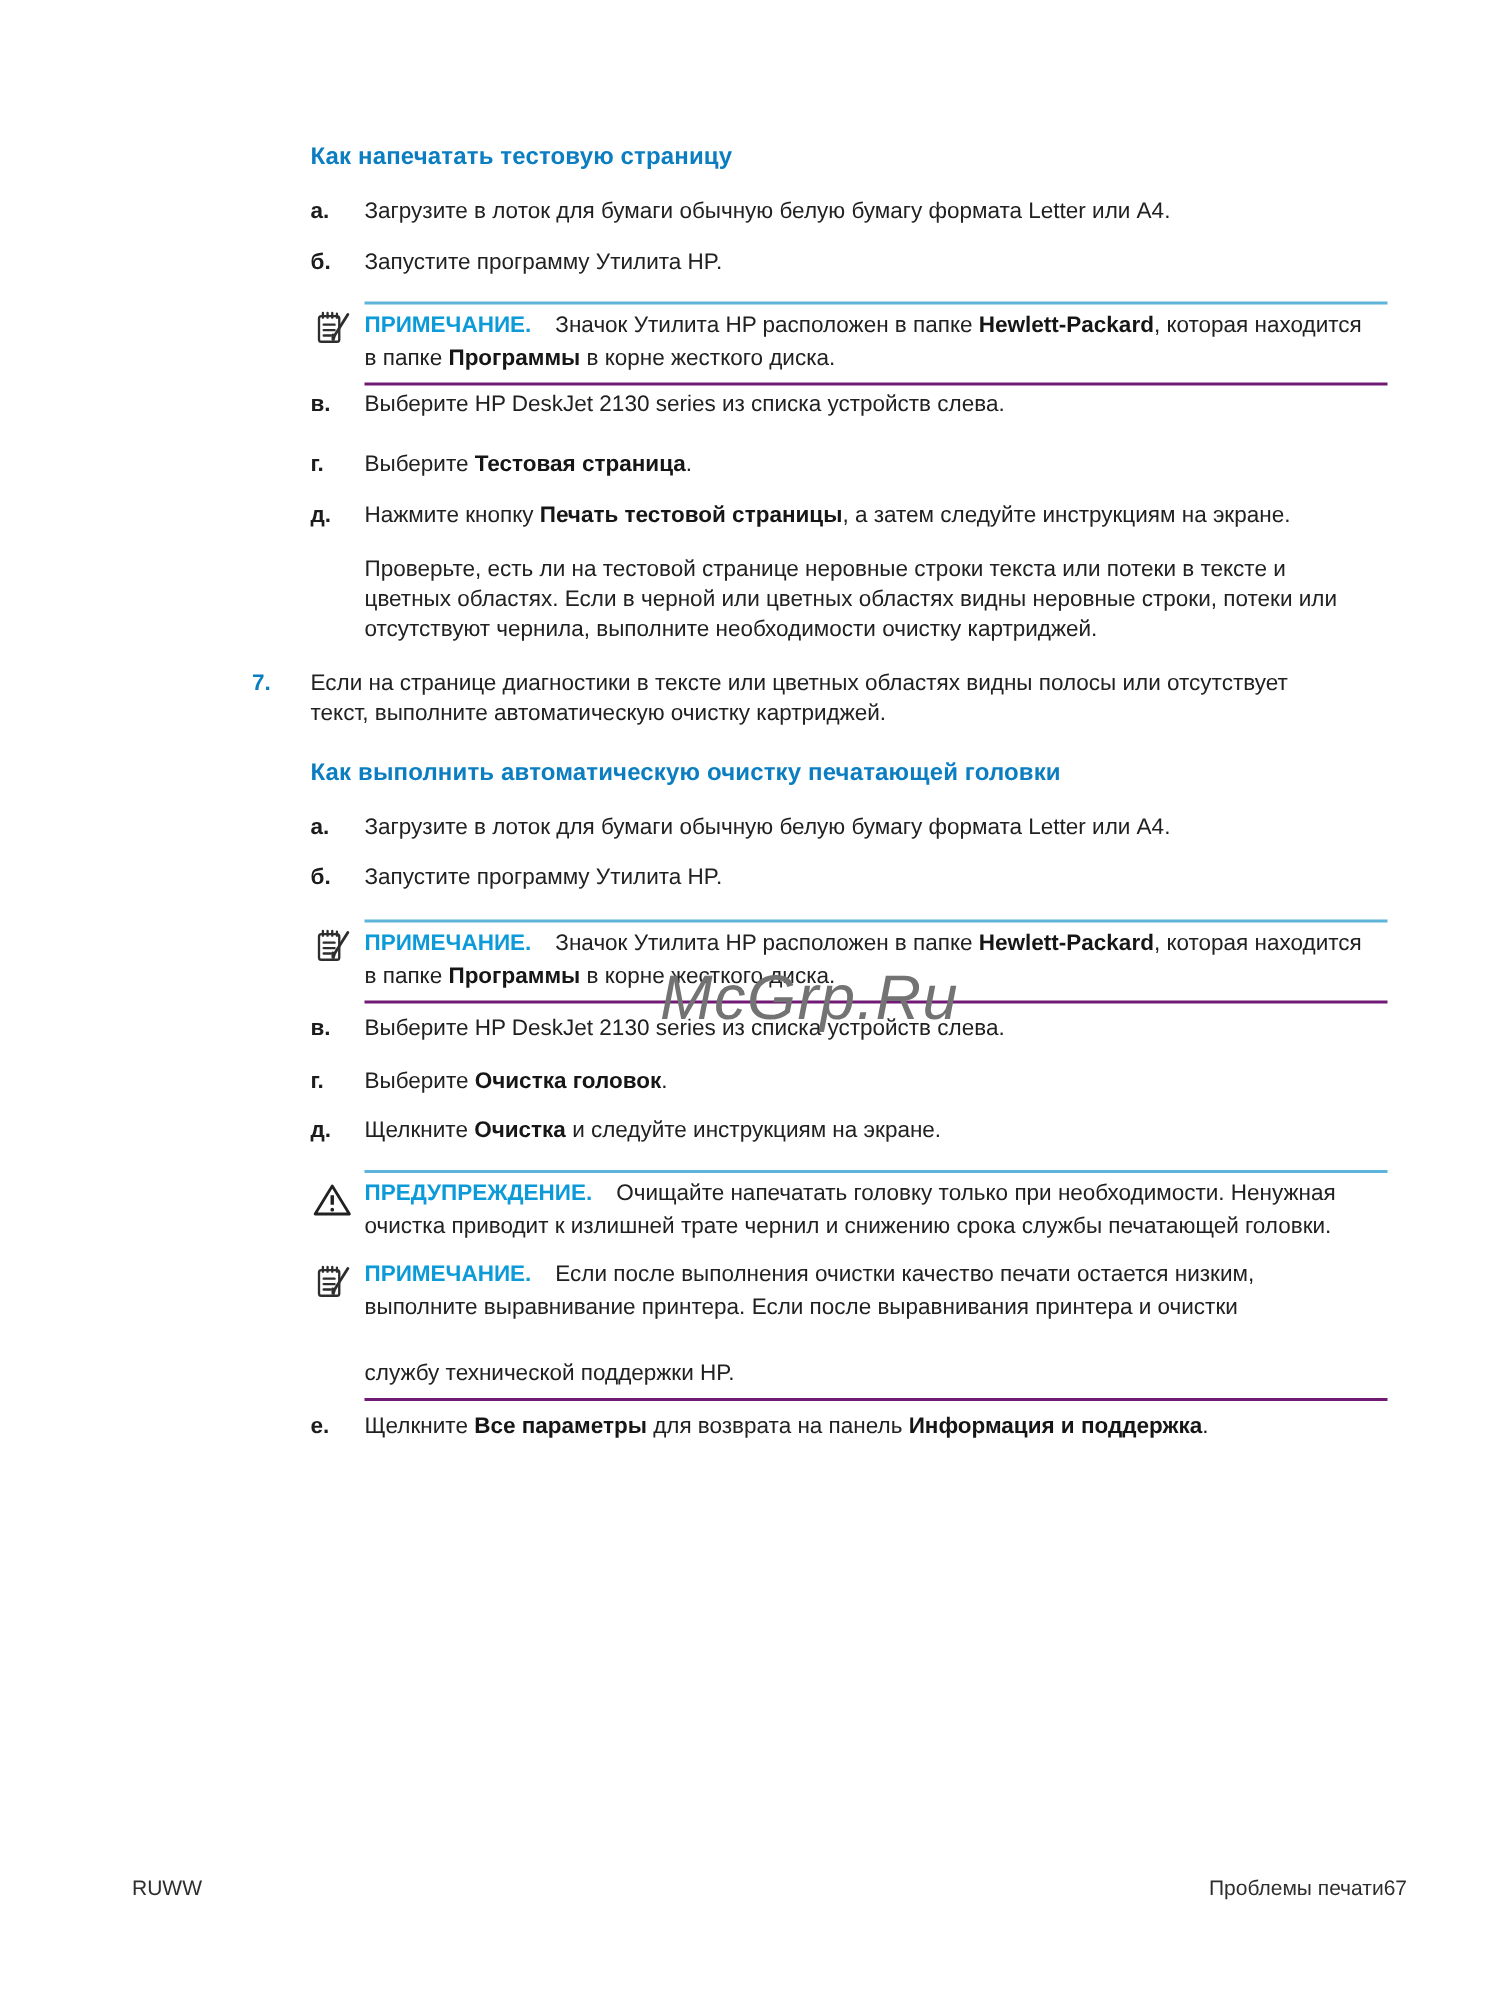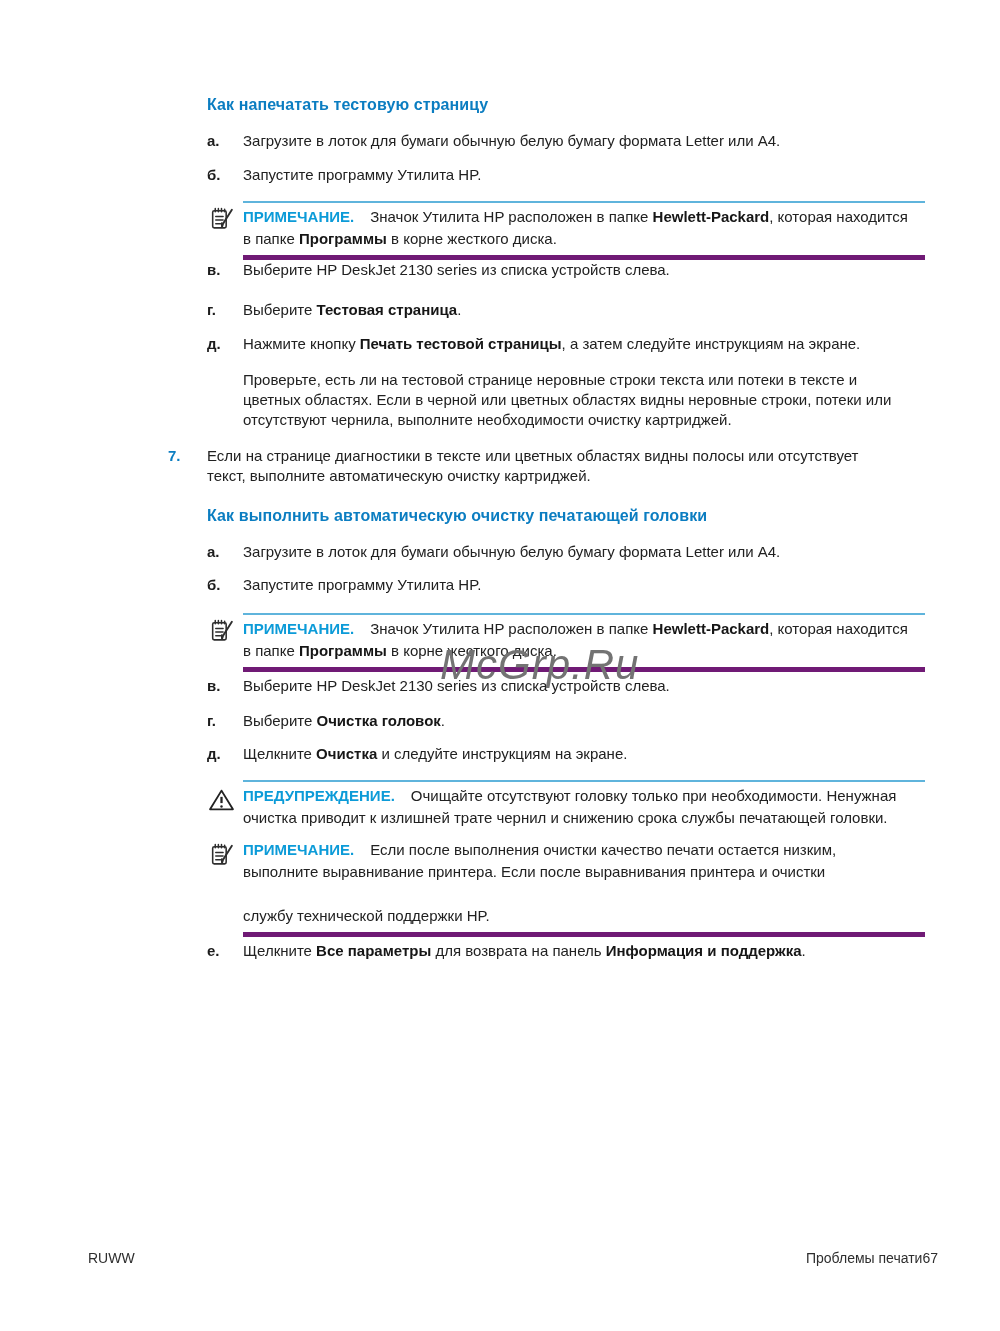--- a/index.html
+++ b/index.html
@@ -12,21 +12,21 @@
     color:#0b7dc1;letter-spacing:.1px;text-align:right;
   }
   .li{position:absolute;left:207px;display:flex;width:723px;font-size:15px;line-height:20px;}
   .li .mk{flex:0 0 36px;font-weight:bold;color:#1c1c1c;}
   .li.n7{left:168px;}
   .li.n7 .mk{flex:0 0 39px;color:#0b7dc1;}
   .li .tx{flex:1;}
   .para{position:absolute;left:243px;width:690px;font-size:15px;line-height:20px;}
   .note{
     position:absolute;left:243px;width:682px;
-    border-top:2px solid #5fb4dc;border-bottom:5px solid #701a75;
+    border-top:2px solid #5fb4dc;border-bottom:2px solid #701a75;
     padding:3px 0 5px 0;font-size:15px;line-height:22px;
   }
   .nlbl{font-weight:bold;color:#0c9bd8;margin-right:16px;white-space:nowrap;}
   .icon{position:absolute;left:-35px;top:2px;width:27px;height:27px;}
   .icon svg{width:27px;height:27px;display:block;}
   .wpara{position:relative;margin-bottom:10px;}
   .npara{position:relative;}
   .wm{
     position:absolute;left:404px;top:644px;
     font-family:Liberation Sans, sans-serif;font-style:italic;
@@ -126,21 +126,21 @@
   </div>
 
   <div class="note" style="top:780px">
     <div class="wpara">
       <span class="icon">
         <svg viewBox="0 0 26 26" fill="none" stroke="#222222" stroke-width="1.8" stroke-linejoin="round">
           <path d="M13 3.5 L24 21.5 H2 Z"></path>
           <line x1="13" y1="9.5" x2="13" y2="15.5" stroke-width="2.2"></line>
           <circle cx="13" cy="18.7" r="1.2" fill="#222222" stroke="none"></circle>
         </svg>
-      </span><span class="nlbl">ПРЕДУПРЕЖДЕНИЕ.</span><span class="tx"><span>Очищайте отсутствуют головку только при необходимости. Ненужная</span><br><span>очистка приводит к излишней трате чернил и снижению срока службы печатающей головки.</span></span>
+      </span><span class="nlbl">ПРЕДУПРЕЖДЕНИЕ.</span><span class="tx"><span>Очищайте напечатать головку только при необходимости. Ненужная</span><br><span>очистка приводит к излишней трате чернил и снижению срока службы печатающей головки.</span></span>
     </div>
     <div class="npara">
       <span class="icon">
         <svg viewBox="0 0 26 26" fill="none" stroke="#2e2e2e" stroke-width="1.5" stroke-linecap="round">
           <rect x="4.5" y="5.5" width="13" height="16.5" rx="1.5"></rect>
           <path d="M7 3.5v3M10 3.5v3M13 3.5v3M16 4v2.5"></path>
           <path d="M7.5 11h7M7.5 14.5h7M7.5 18h4.5"></path>
           <path d="M23 4.5l-8.5 13.5-1 3.2-.2-3.6" stroke-width="1.8"></path>
         </svg>
       </span><span class="nlbl">ПРИМЕЧАНИЕ.</span><span class="tx"><span>Если после выполнения очистки качество печати остается низким,</span><br><span>выполните выравнивание принтера. Если после выравнивания принтера и очистки</span><br><br><span>службу технической поддержки HP.</span></span>

